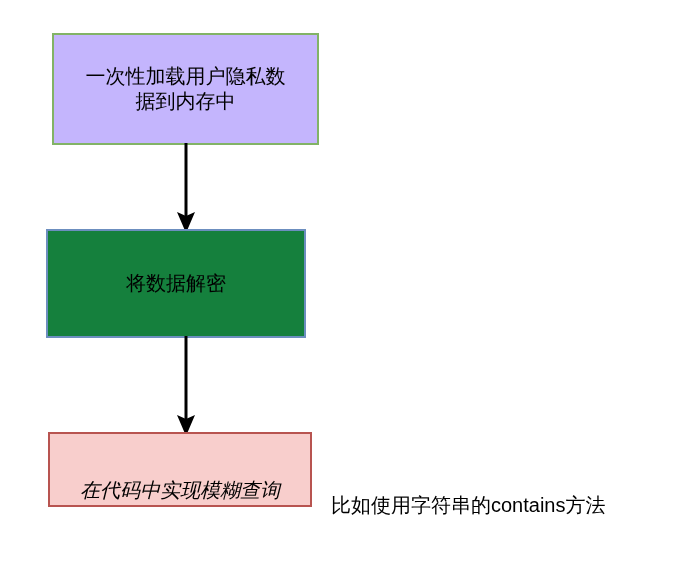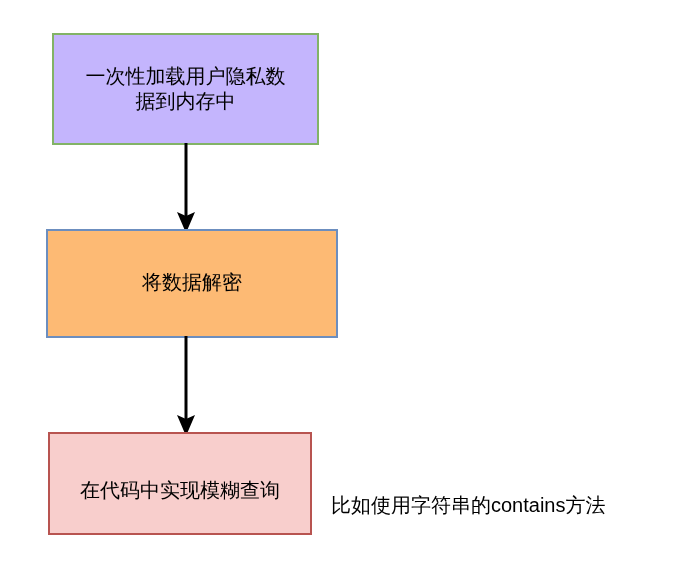--- a/index.html
+++ b/index.html
@@ -40,39 +40,39 @@
     height: 112px;
     background: #c4b5fd;
     border: 2px solid #82b366;
     font-size: 20px;
   }
 
   
   #node-decrypt {
     left: 46px;
     top: 229px;
-    width: 292px;
+    width: 260px;
     height: 109px;
-    background: #fdba74;
+    background: #15803d;
     border: 2px solid #6c8ebf;
     font-size: 20px;
-    font-family: Liberation Mono, monospace;
   }
 
   
   #node-query {
     left: 48px;
     top: 432px;
     width: 264px;
-    height: 103px;
+    height: 75px;
     background: #f8cecc;
     border: 2px solid #b85450;
     font-size: 20px;
     align-items: flex-start;
     padding-top: 44px;
+    font-style: italic;
   }
 
   
   #annotation-note {
     position: absolute;
     left: 331px;
     top: 449px;
     font-size: 20px;
     color: #000000;
     white-space: nowrap;

